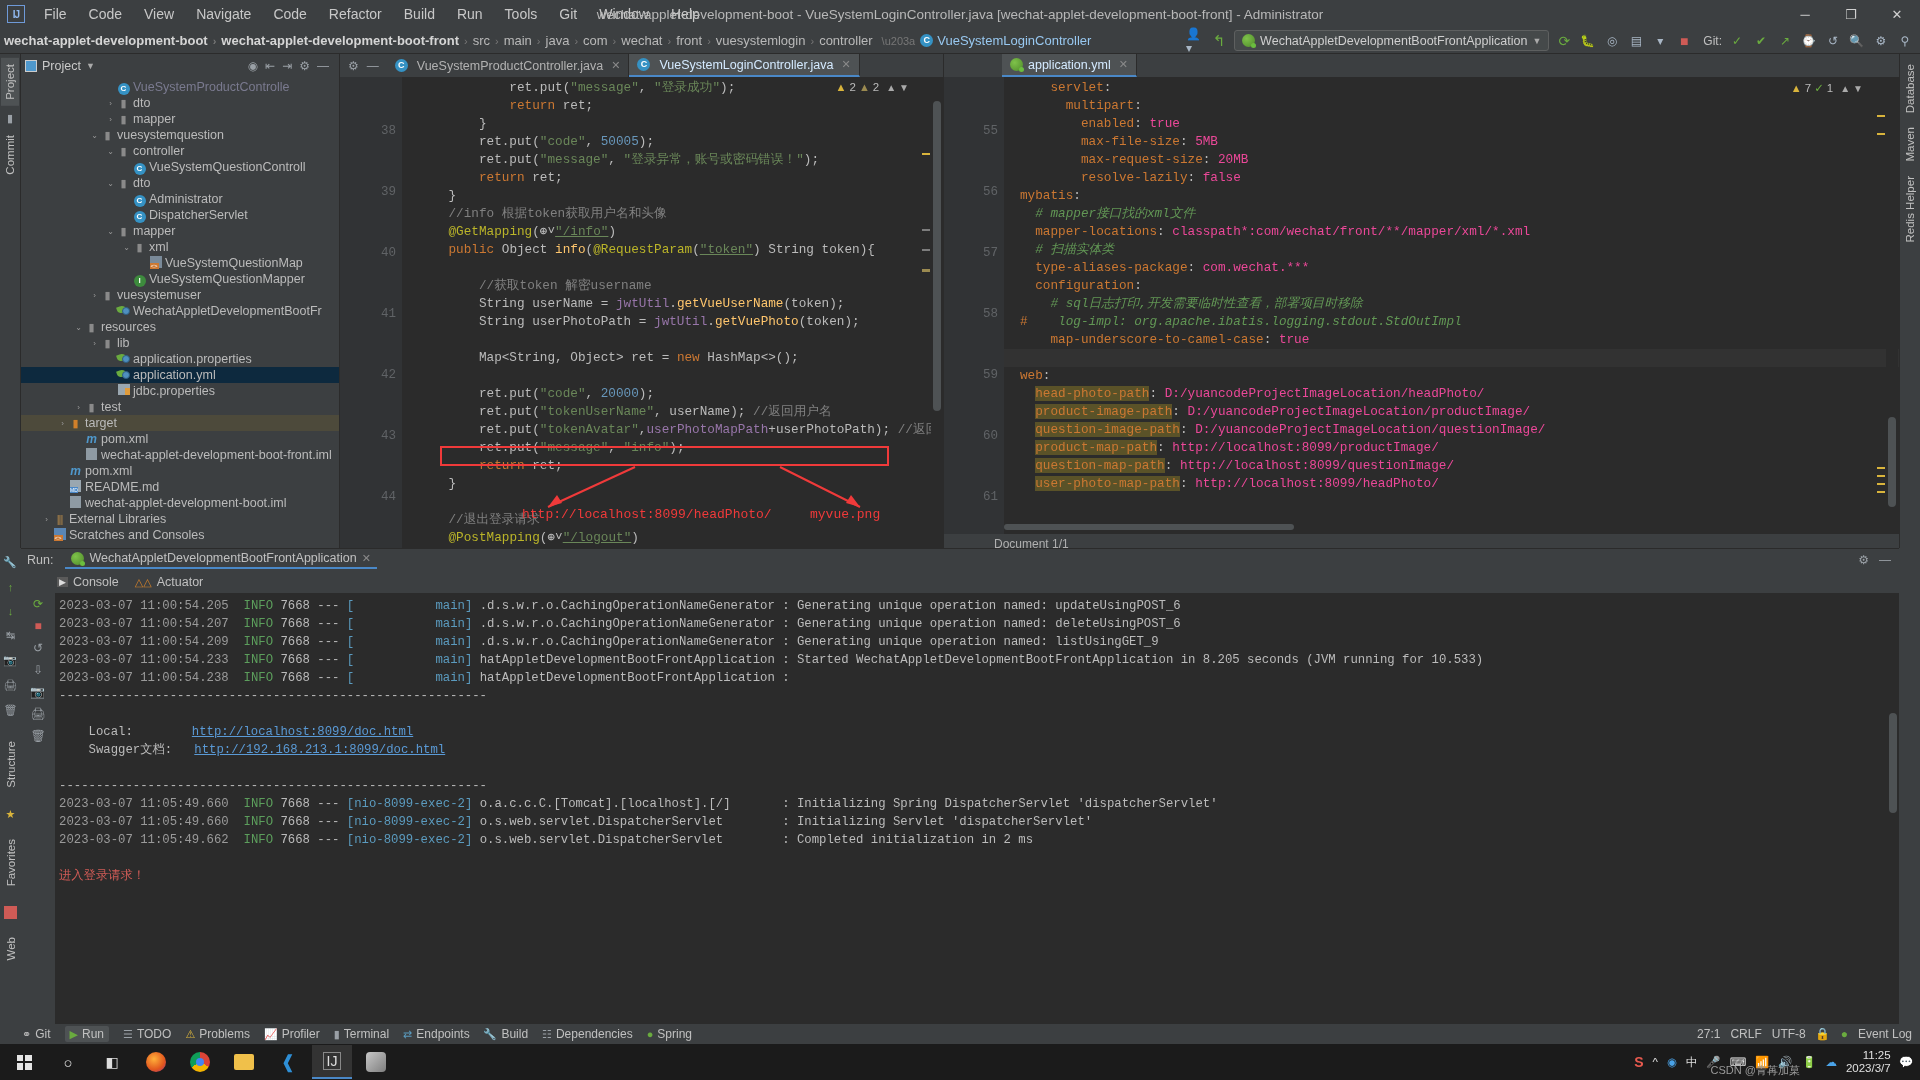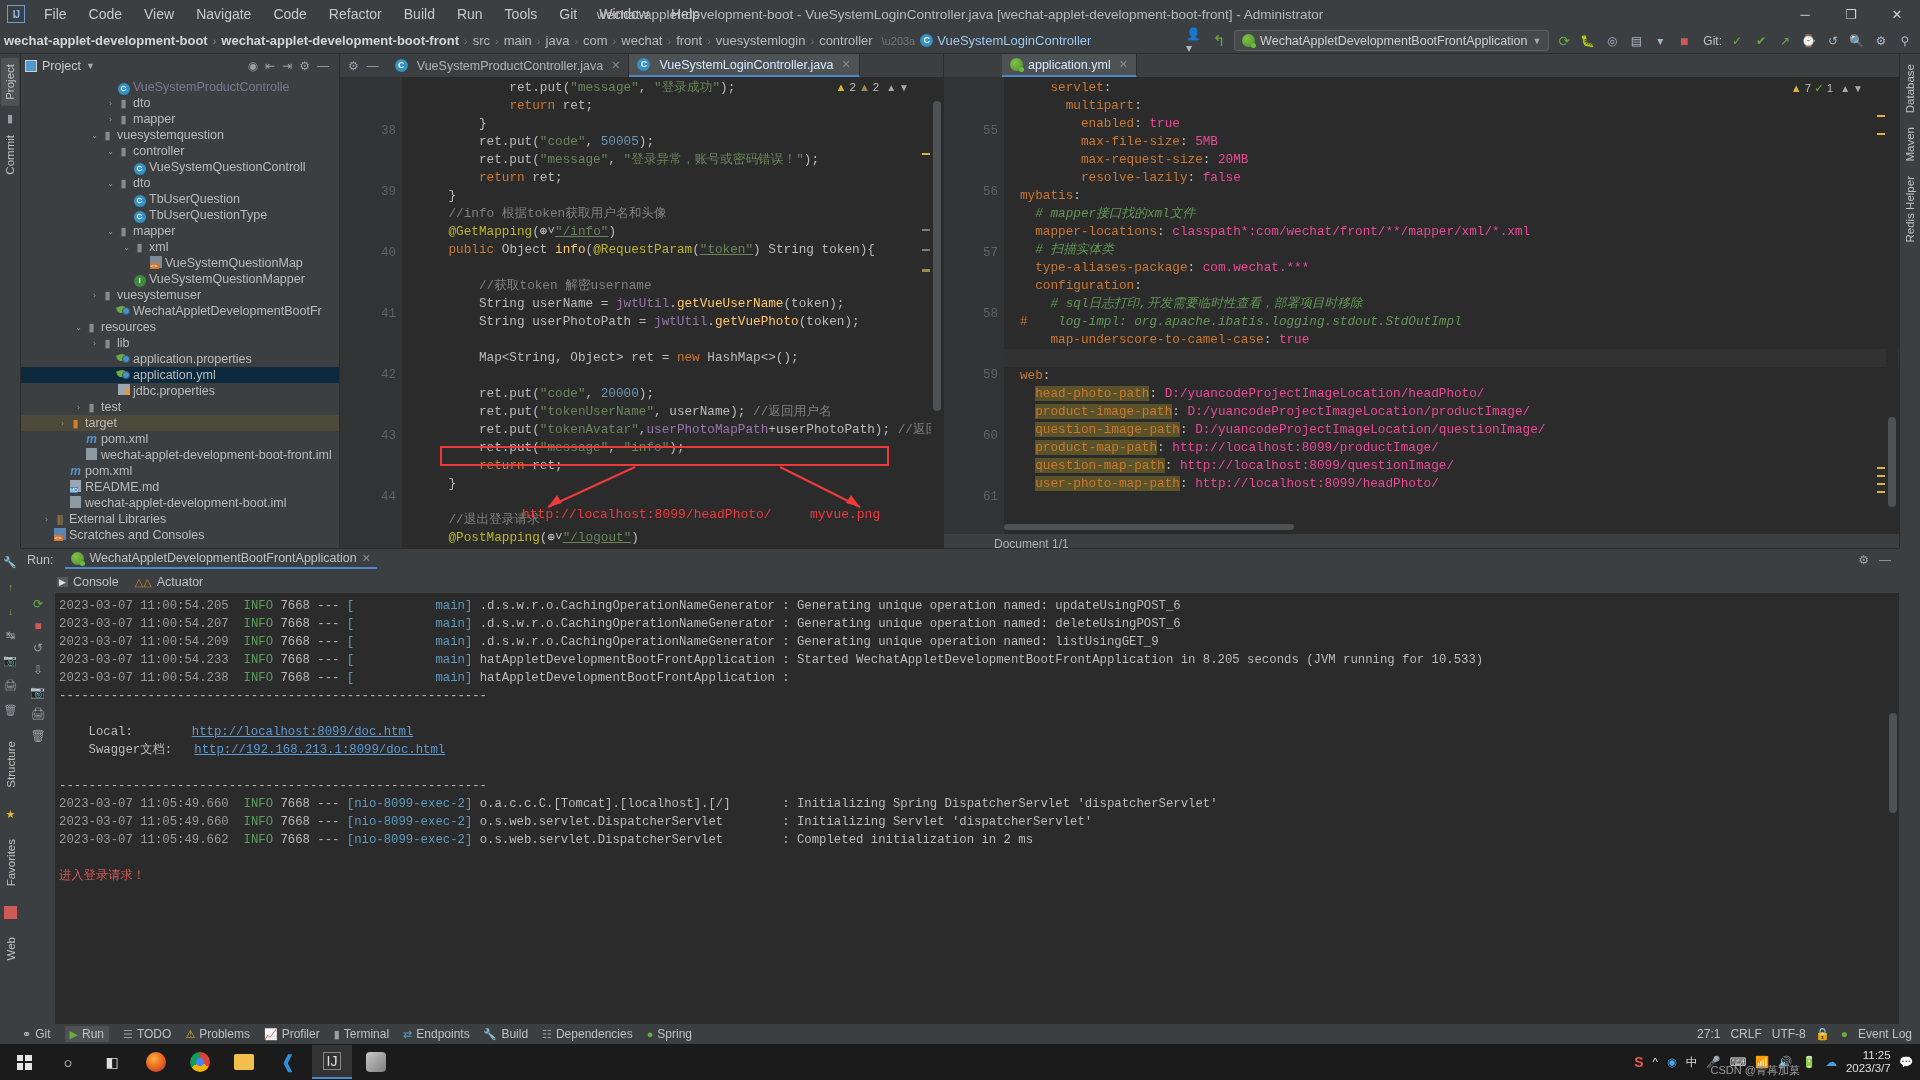--- a/index.html
+++ b/index.html
@@ -403,27 +403,27 @@
           <div class="trow">
             <span style="width:84px;flex:none"></span>
             <span class="arrow">⌄</span>
             <span class="ic"><span class="folder fold-b"></span></span>
             <span class="tlabel" style="">dto</span>
           </div>
           <div class="trow">
             <span style="width:100px;flex:none"></span>
             <span class="arrow"></span>
             <span class="ic"><span class="c-ic">C</span></span>
-            <span class="tlabel" style="">TbUserQuestion</span>
+            <span class="tlabel" style="">Administrator</span>
           </div>
           <div class="trow">
             <span style="width:100px;flex:none"></span>
             <span class="arrow"></span>
             <span class="ic"><span class="c-ic">C</span></span>
-            <span class="tlabel" style="">TbUserQuestionType</span>
+            <span class="tlabel" style="">DispatcherServlet</span>
           </div>
           <div class="trow">
             <span style="width:84px;flex:none"></span>
             <span class="arrow">⌄</span>
             <span class="ic"><span class="folder fold-b"></span></span>
             <span class="tlabel" style="">mapper</span>
           </div>
           <div class="trow">
             <span style="width:100px;flex:none"></span>
             <span class="arrow">⌄</span>

